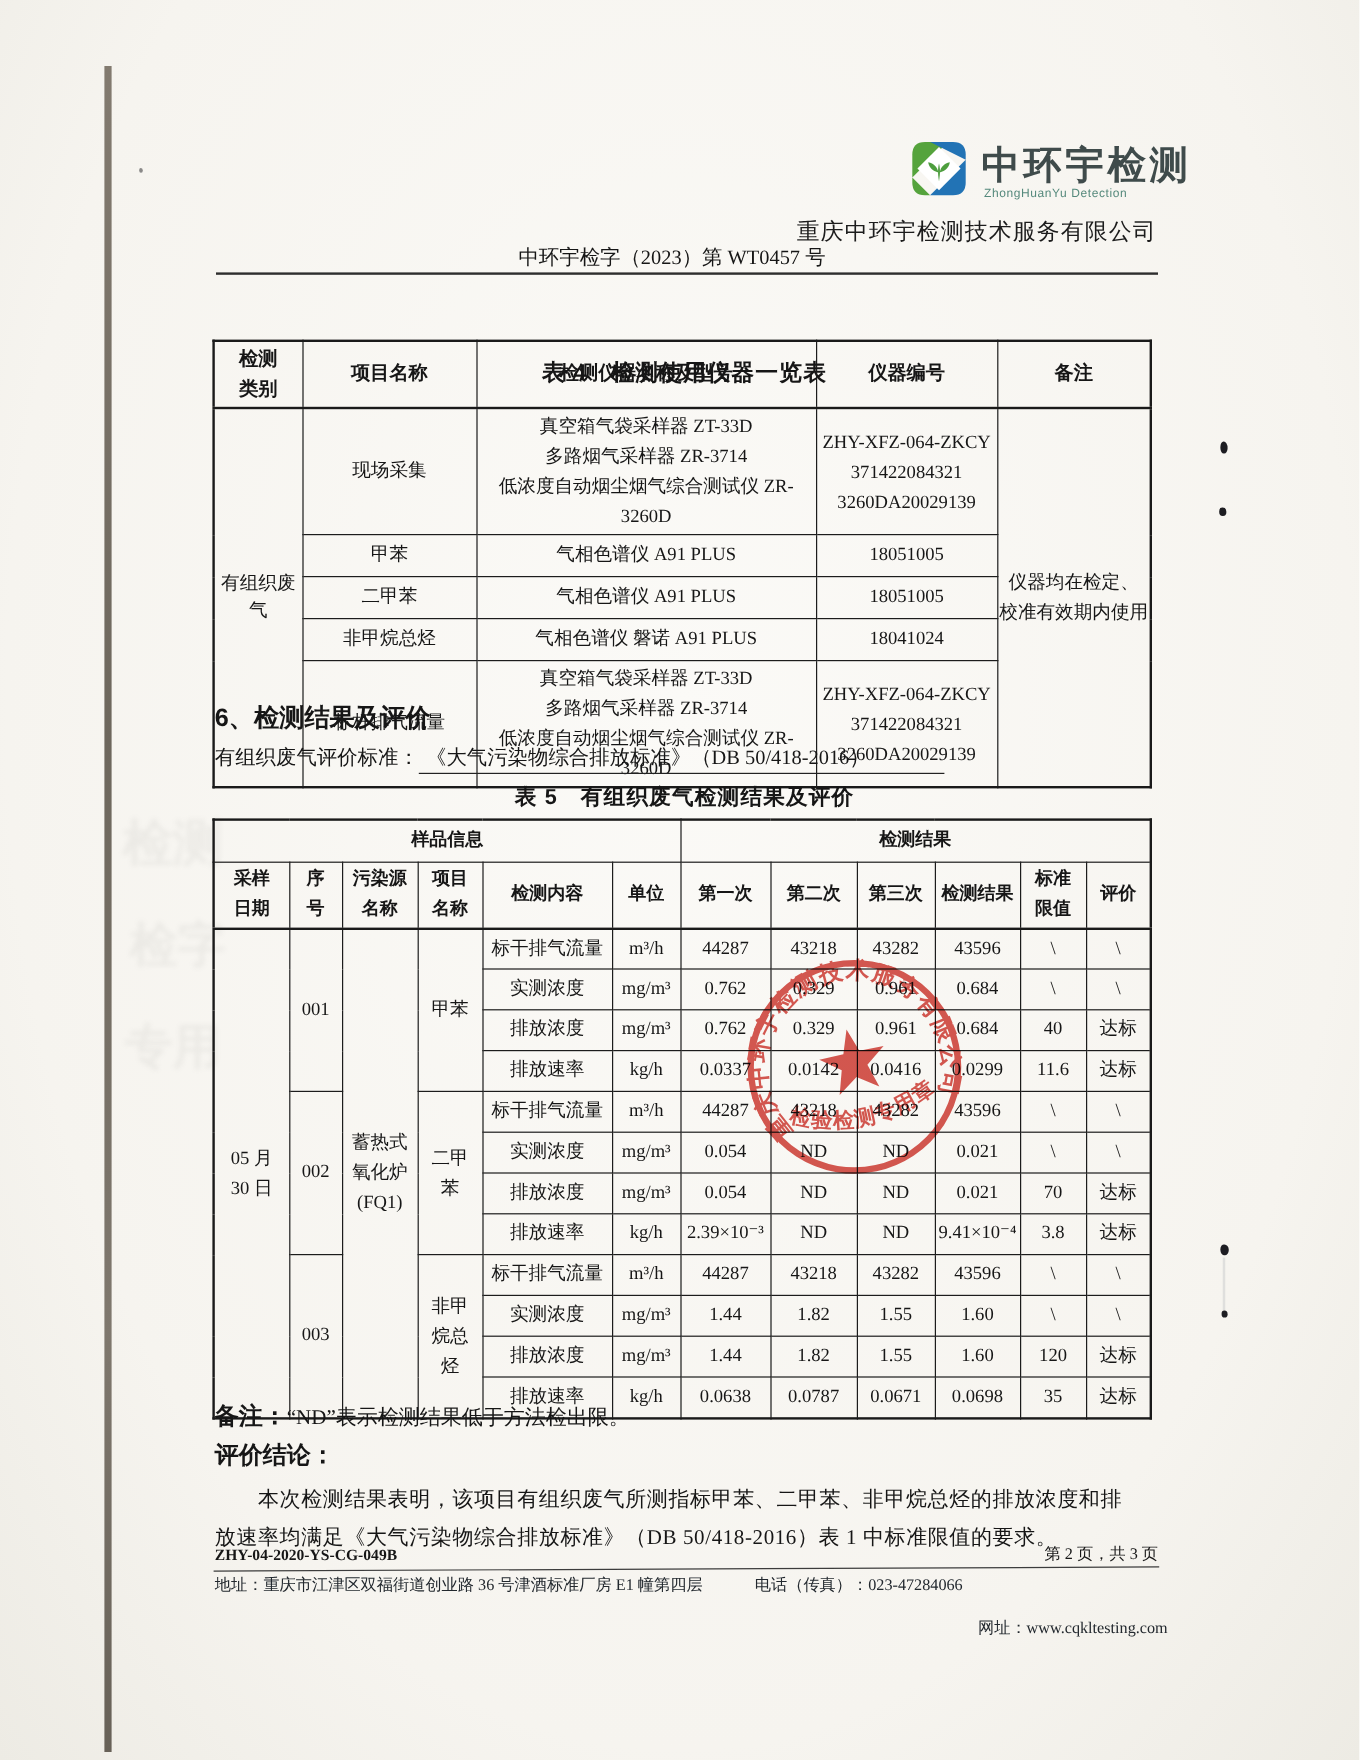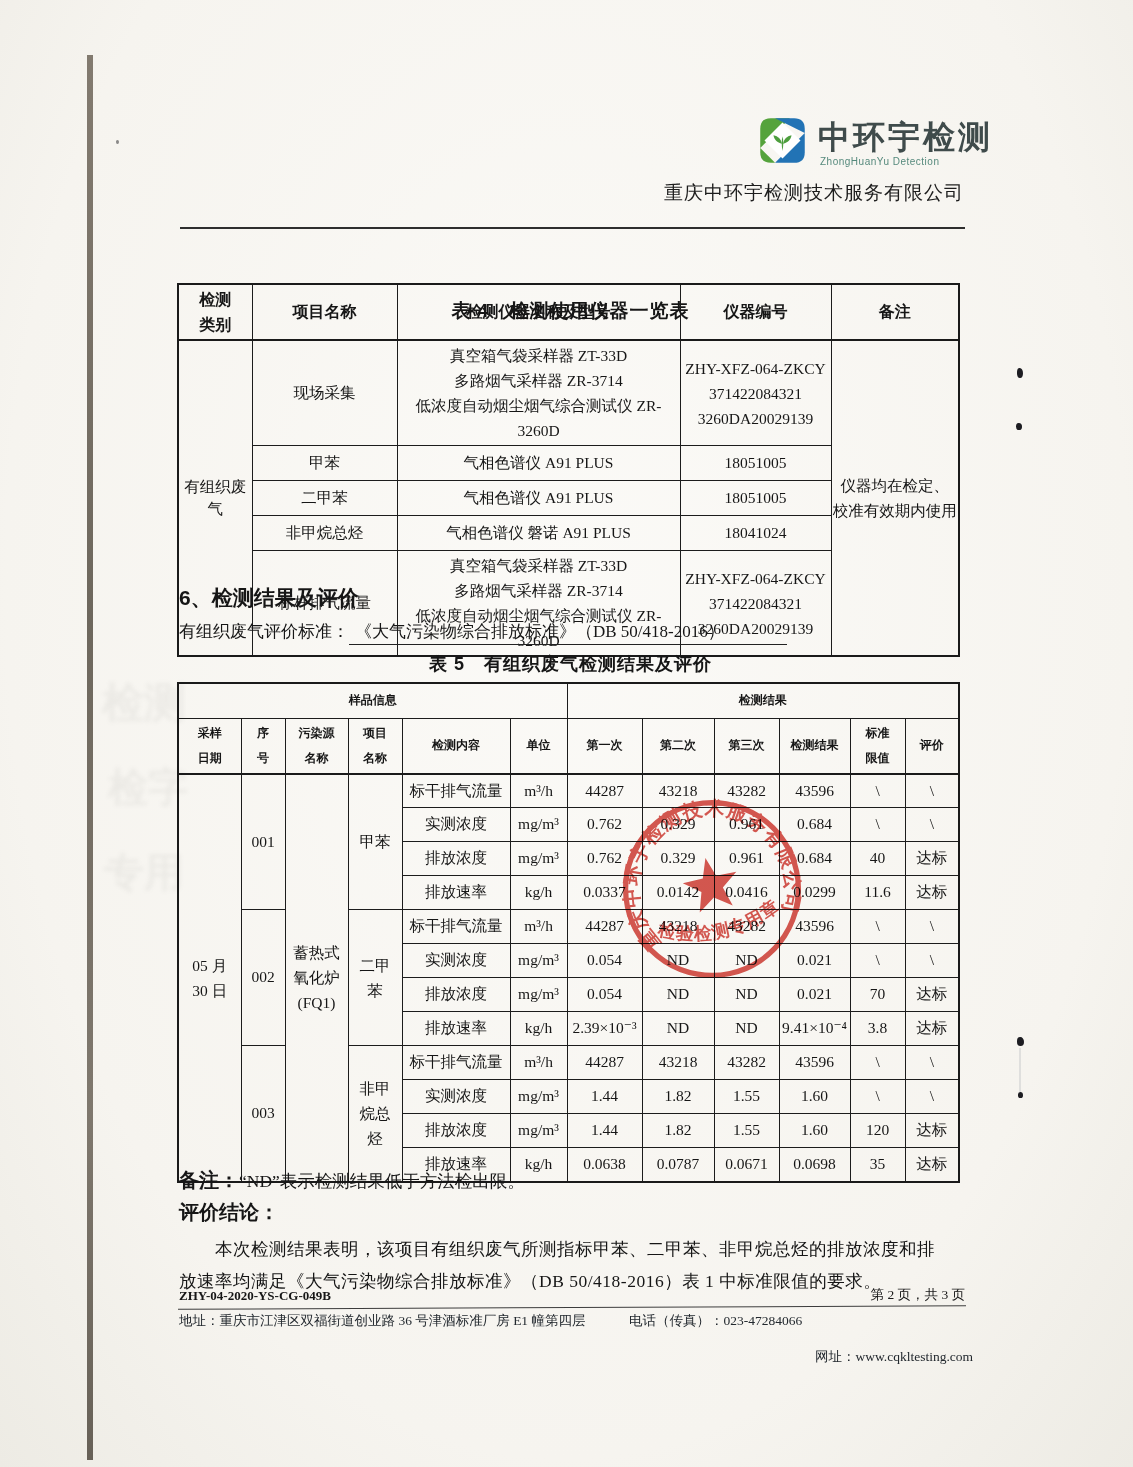--- a/index.html
+++ b/index.html
@@ -49,21 +49,21 @@
     font-size:15.5px; line-height:1.45; padding:2px 1px; font-weight:normal;
     overflow:hidden; }
   #table4 { border:2px solid #1a1a1a; }
   #table5 { border:2px solid #1a1a1a; }
   #table4 thead th { font-weight:bold; font-size:16px; }
   #table4 thead tr { height:42px; border-bottom:2px solid #1a1a1a; }
   #table4 tbody tr { height:35px; }
   #table4 tbody tr.tall { height:78px; }
   #table5 thead tr.group-row { height:35px; }
   #table5 thead tr.col-row { height:37px; border-bottom:2px solid #1a1a1a; }
-  #table5 thead th { font-weight:bold; font-size:12px; line-height:1.25; }
+  #table5 thead th { font-weight:bold; font-size:15px; line-height:1.25; }
   #table5 tbody tr { height:34px; }
   .mline div { line-height:25px; }
 
   
   .note-line { left:179px; top:1167px; font-size:17.5px; }
   .note-line .lbl, .concl-head { font-family:"Liberation Sans",sans-serif; font-weight:bold; font-size:20px; }
   .concl-head { left:179px; top:1199px; }
   .para1 { left:215px; top:1237px; width:760px; font-size:17.5px; letter-spacing:.5px; }
   .para2 { left:179px; top:1269px; width:790px; font-size:17.5px; letter-spacing:.5px; }
 
@@ -101,20 +101,21 @@
     <path d="M36 8 L72 8 Q92 8 92 28 L92 36 Z" fill="#2273b5"></path>
     <path d="M8 64 L8 72 Q8 92 28 92 L36 92 Z" fill="#55a33c"></path>
     <rect x="26" y="26" width="48" height="48" transform="rotate(45 50 50)" fill="#ffffff"></rect>
     <path d="M50 70 C48 58 48 50 50 42 C52 50 52 58 50 70 Z" fill="#4d9e3e"></path>
     <path d="M49 56 C40 54 34 48 33 40 C42 42 47 47 49 56 Z" fill="#4d9e3e"></path>
     <path d="M51 56 C60 54 66 48 67 40 C58 42 53 47 51 56 Z" fill="#4d9e3e"></path>
   </svg>
   <div class="abs logo-title">中环宇检测</div>
   <div class="abs logo-sub">ZhongHuanYu Detection</div>
   <div class="abs company-name">重庆中环宇检测技术服务有限公司</div>
+  <div class="abs doc-number">中环宇检字（2023）第 WT0457 号</div>
   <div class="abs top-rule"></div>
 
   <div class="abs t4-title">表 4　检测使用仪器一览表</div>
   <table id="table4" class="abs">
     <colgroup>
       <col style="width:74px">
         <col style="width:145px">
         <col style="width:283px">
       <col style="width:151px">
         <col style="width:128px">

